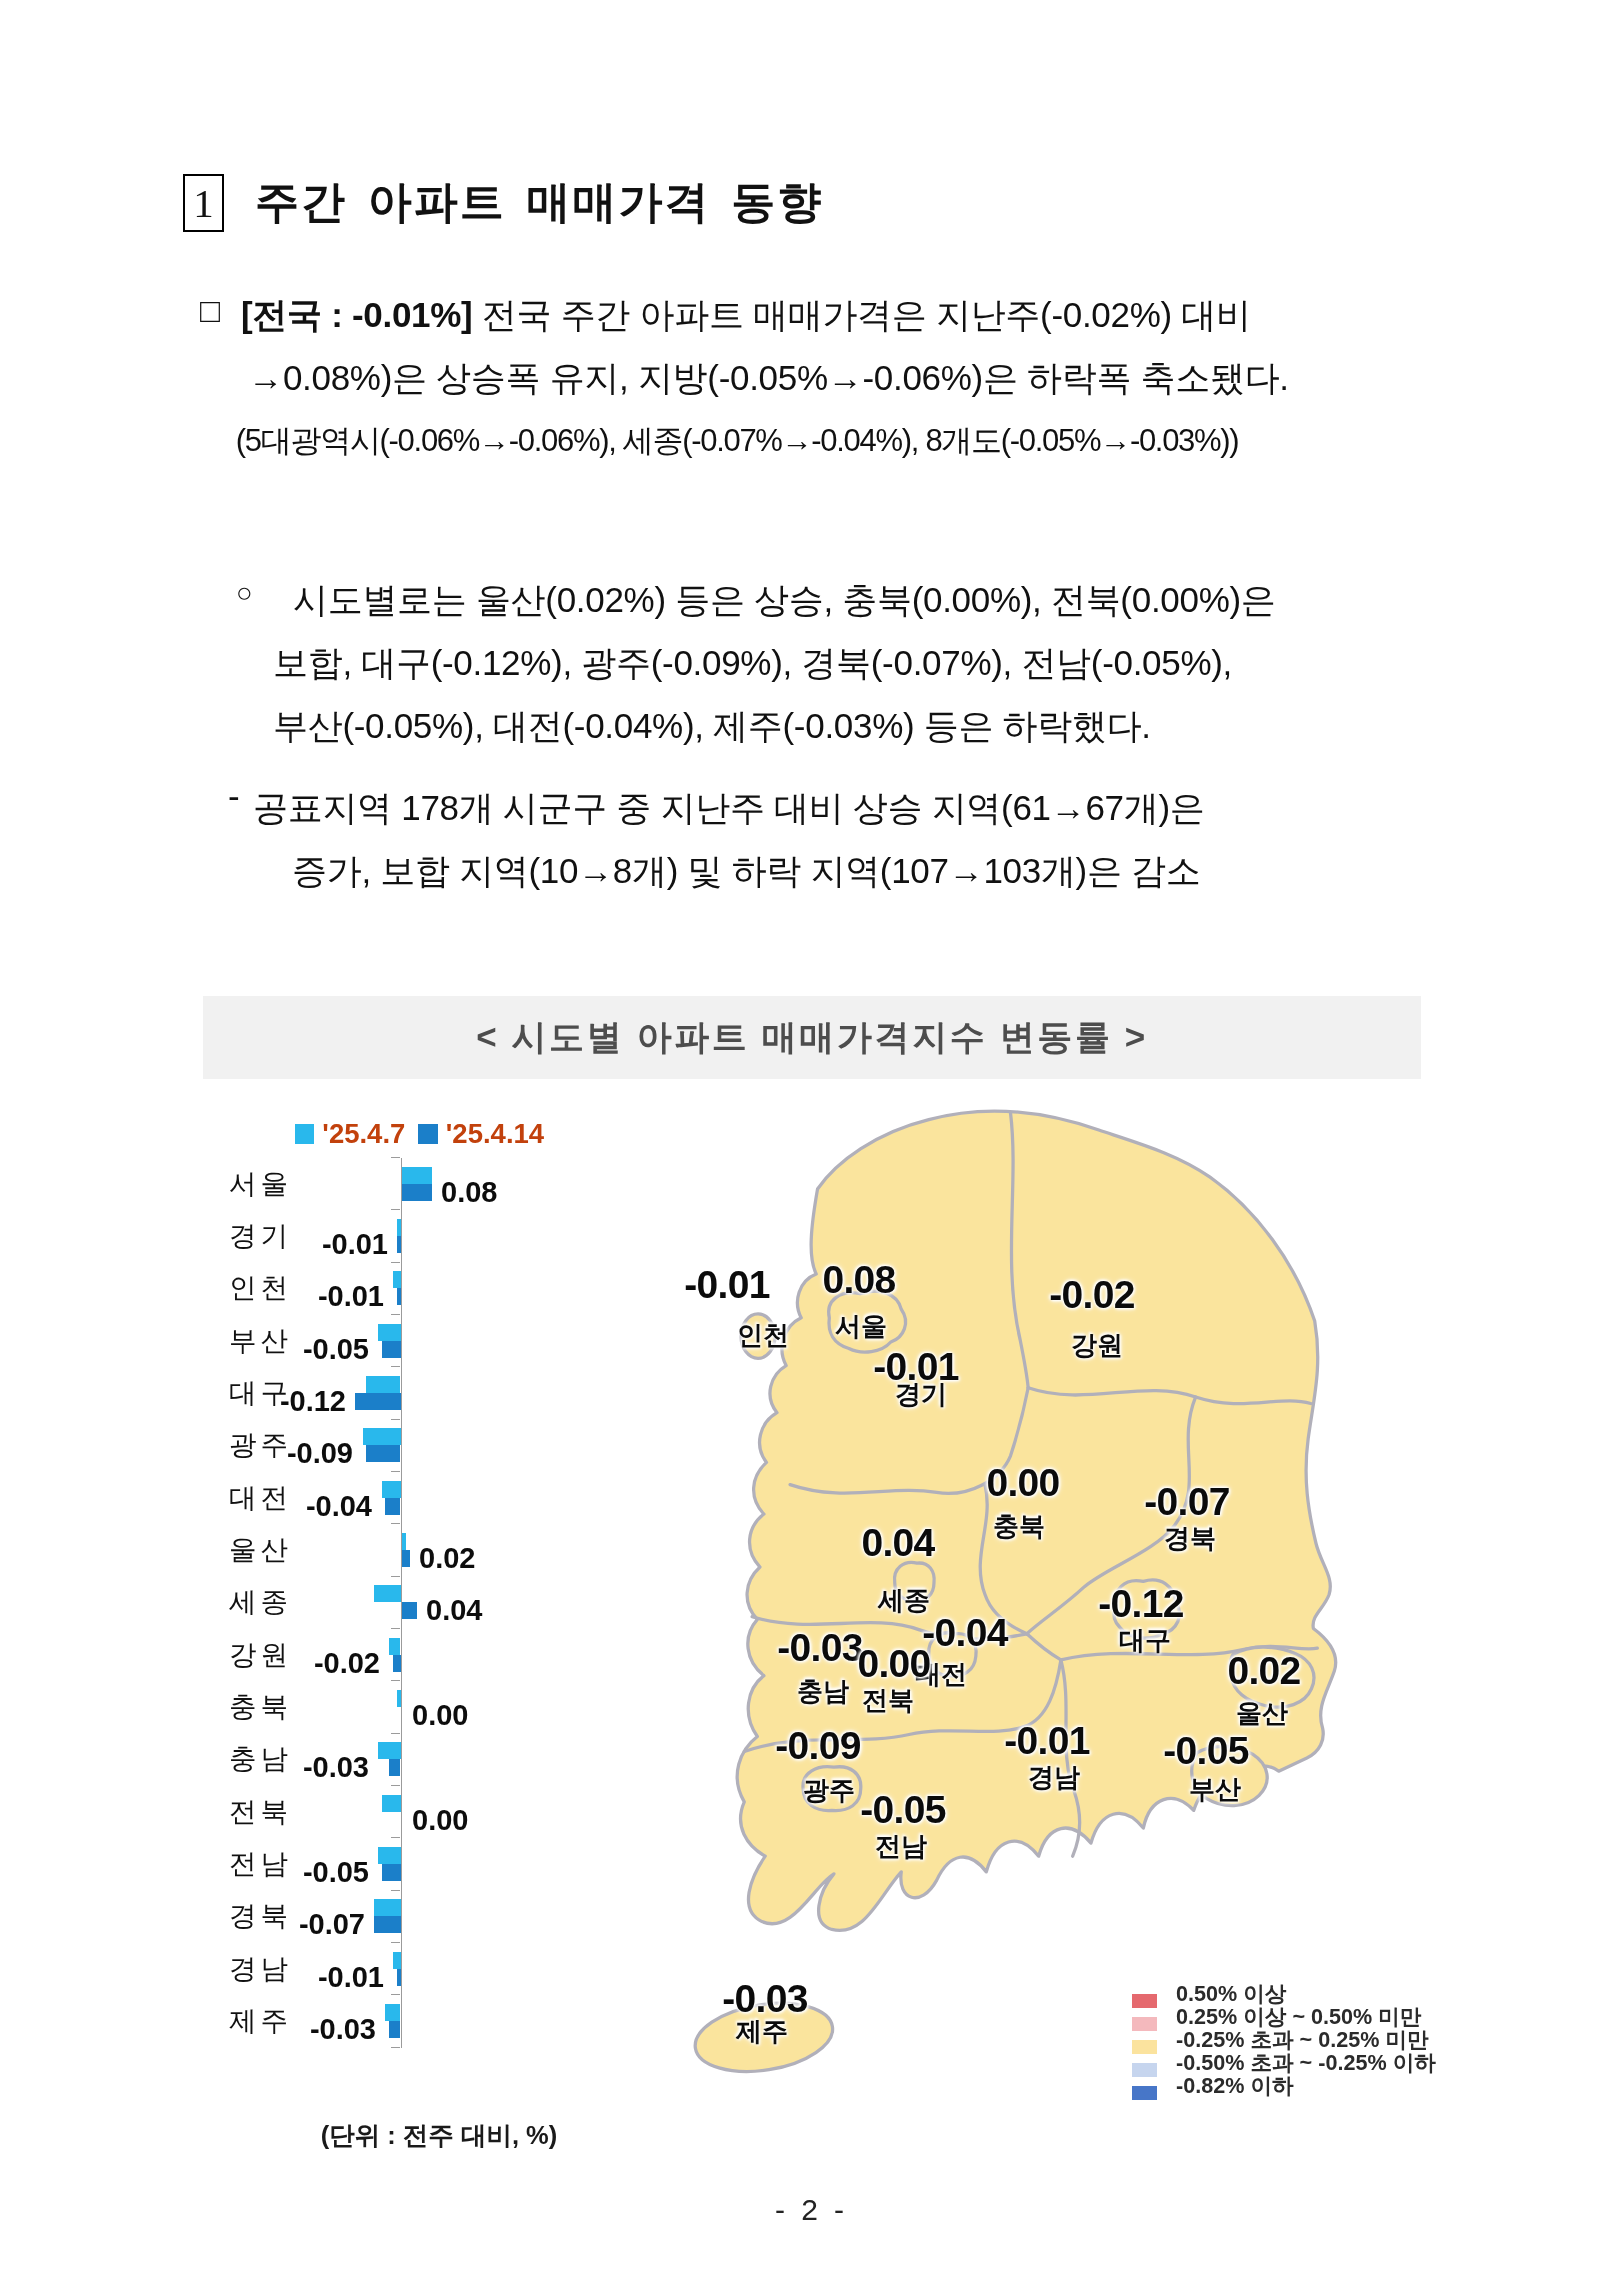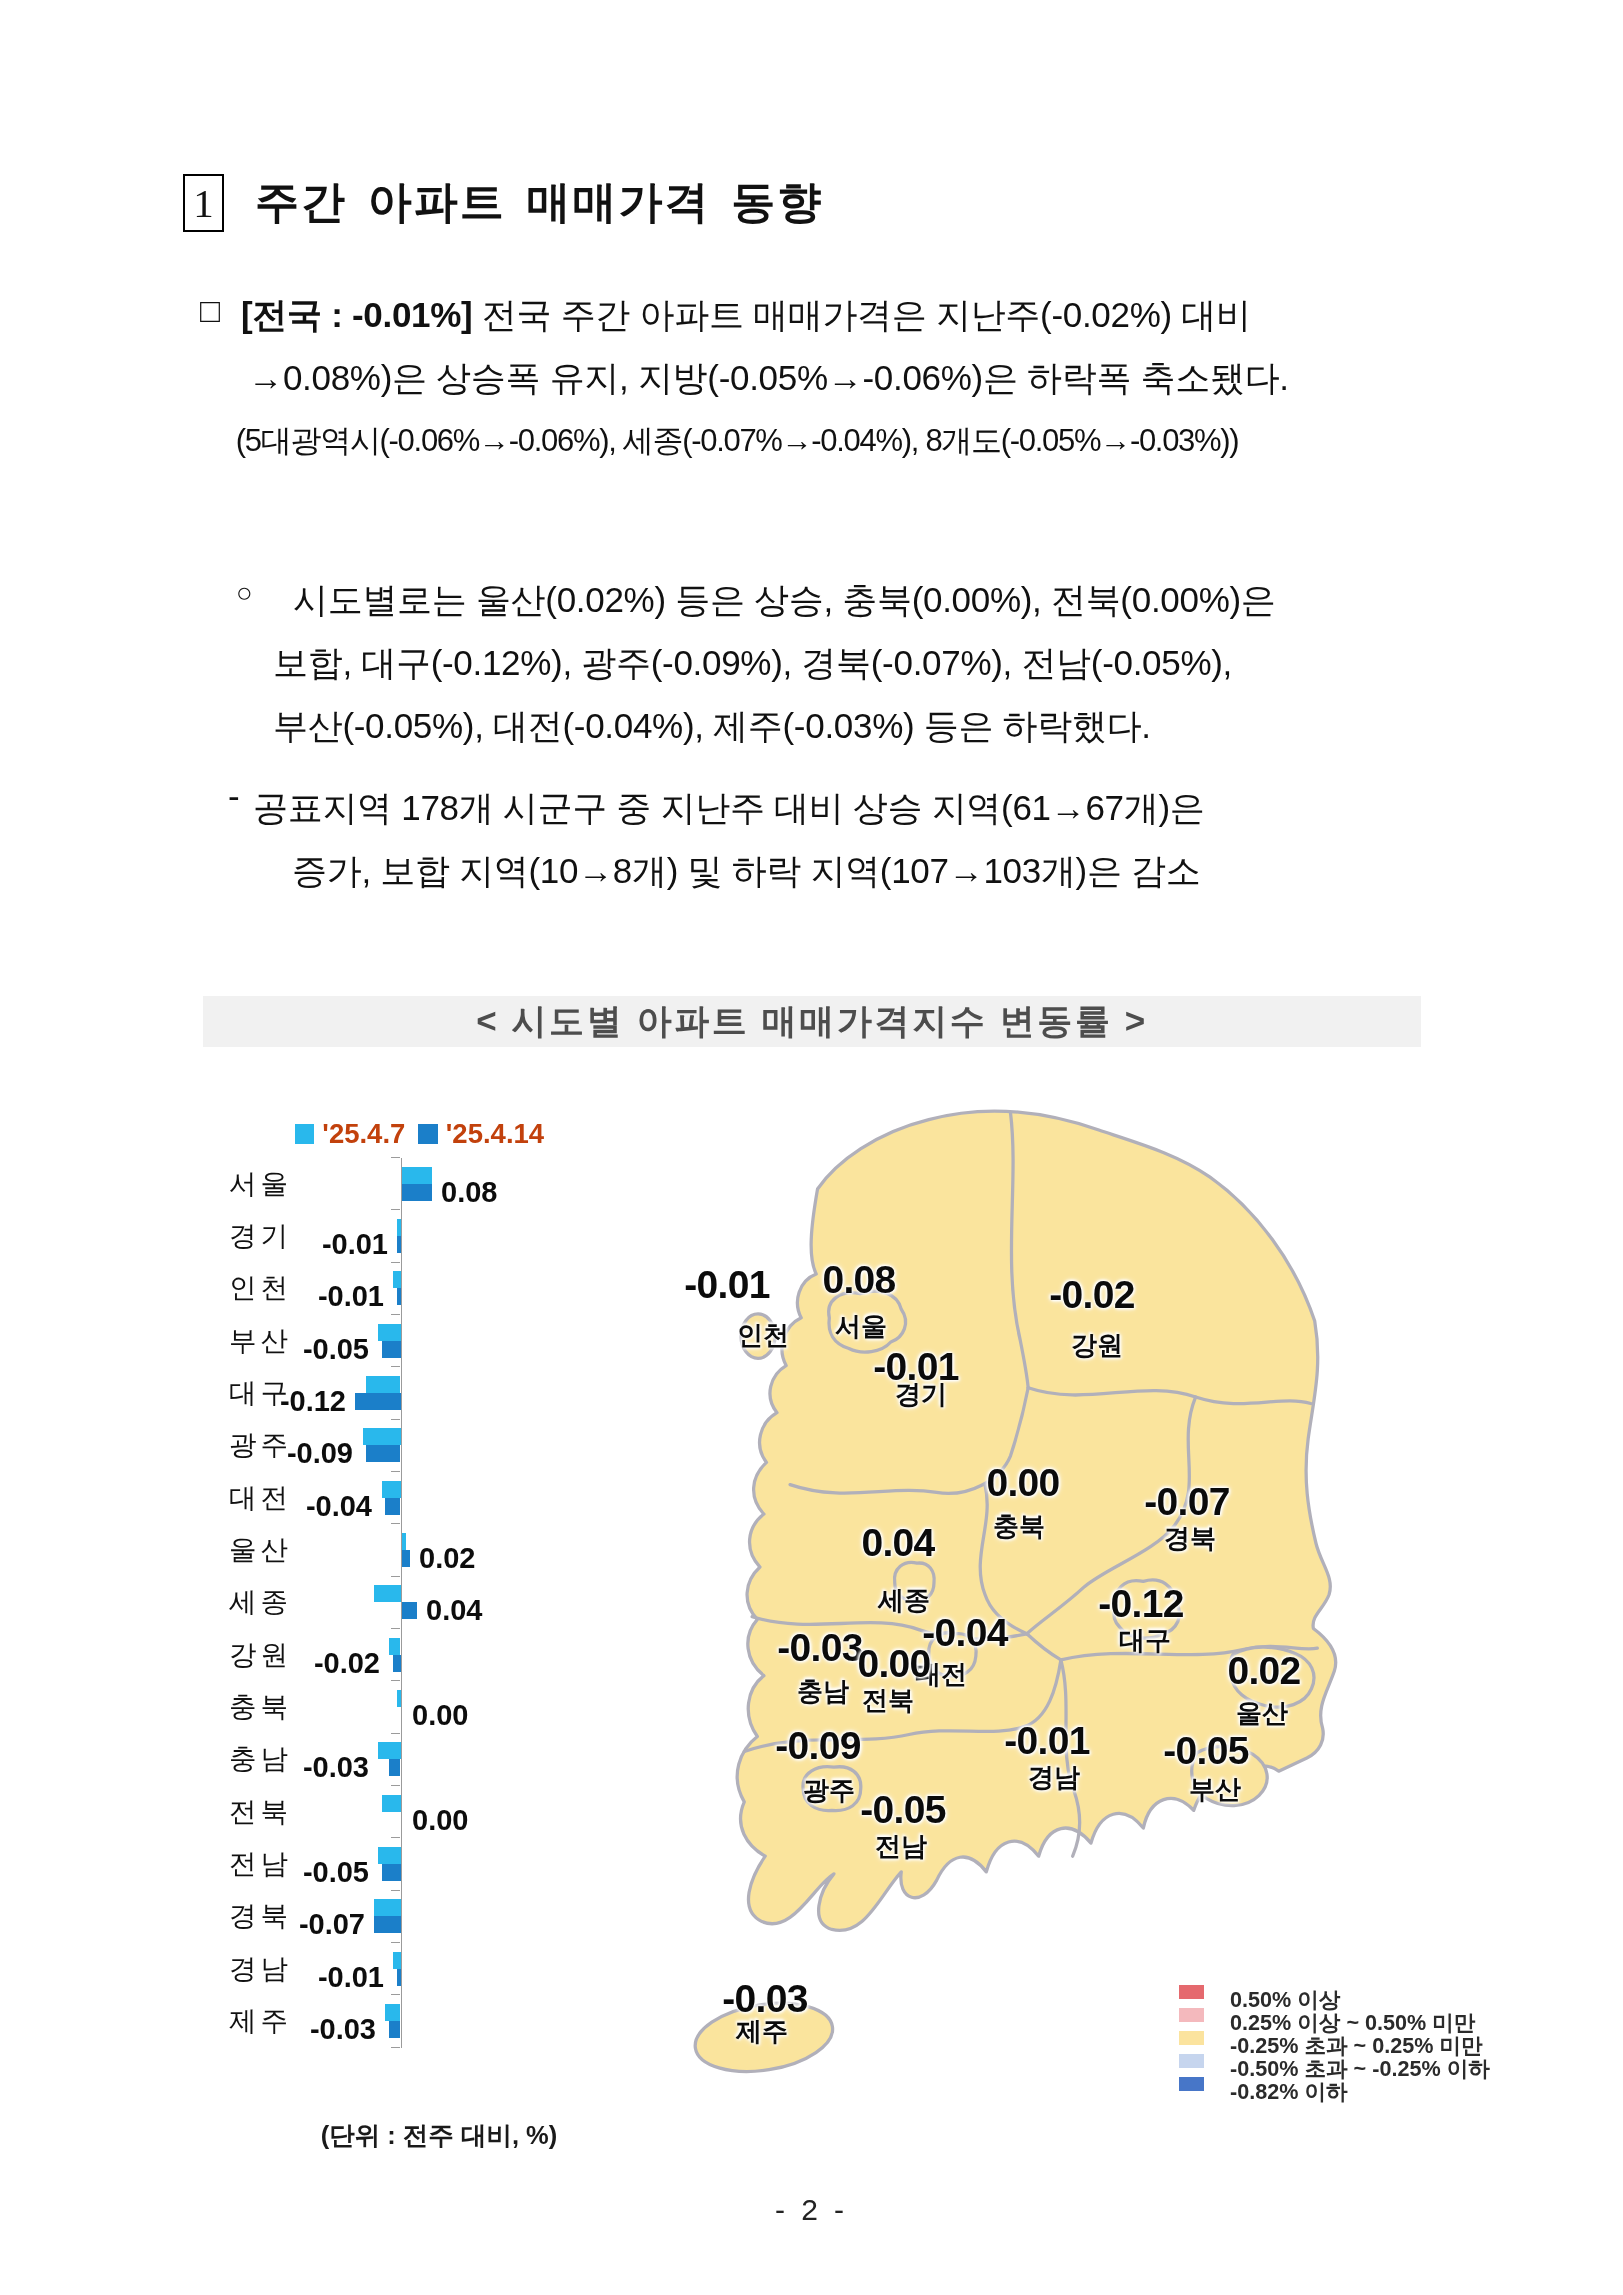--- a/index.html
+++ b/index.html
@@ -17,21 +17,21 @@
   }
   .heading .htitle{margin-left:31px; font-size:44px; font-weight:800; letter-spacing:2px; word-spacing:6.5px;}
   
   .bullet{position:absolute; font-weight:400;}
   .para{position:absolute;}
   .para .pline{height:63px; line-height:63px; font-size:35px; white-space:nowrap; letter-spacing:-0.3px;}
   .para .pline b{font-weight:800;}
   .pline.small{font-size:31px;}
   
   .fig-titlebar{
-    position:absolute; left:203px; top:996px; width:1218px; height:51px;
+    position:absolute; left:203px; top:996px; width:1218px; height:83px;
     background:#f1f1f1; display:flex; align-items:center; justify-content:center;
     font-size:35px; font-weight:800; color:#4d4d4d; letter-spacing:2.6px;
   }
   
   .bar-panel{position:absolute; left:203px; top:1112px; width:366px; height:1066px;}
   .bar-legend{position:absolute; left:79px; top:6.5px; width:275px; height:31px;
     display:flex; align-items:center; justify-content:center; gap:13px;}
   .bar-legend .li{display:flex; align-items:center; gap:7.9px;}
   .bar-legend .sw{width:19.6px; height:19.6px;}
   .bar-legend .lt{font-size:27.5px; font-weight:700; color:#c2410c;}
@@ -46,21 +46,21 @@
     font-size:25.5px; font-weight:700; color:#1a1a1a;}
   
   .map-panel{position:absolute; left:654px; top:1092px; width:785px; height:1060px;}
   .map-panel svg{position:absolute; left:0; top:0;}
   .map-label{position:absolute; transform:translate(-50%,-50%); white-space:nowrap;
     text-shadow:0 0 3.9px #fff,0 0 6.5px #fff,1.3px 1.3px 2.6px #fff,-1.3px -1.3px 2.6px #fff;}
   .map-label.val{font-size:39px; font-weight:800; color:#0b0b0b; letter-spacing:-0.7px;}
   .map-label.nm{font-size:26px; font-weight:700; color:#0b0b0b;}
   
   .map-legend{position:absolute; left:1132px; top:1985px;}
-  .map-legend .row{display:flex; align-items:flex-start; height:23px; gap:26px;margin-left:47px;}
+  .map-legend .row{display:flex; align-items:flex-end; height:23px; gap:19px;}
   .map-legend .sw{width:25px; height:14.4px;}
   .map-legend .lb{font-size:21.6px; font-weight:700; color:#2b2b2b; white-space:nowrap;}
   
   .pagenum{position:absolute; left:0; top:2193px; width:100%; text-align:center;
     font-size:30px; color:#222; letter-spacing:3.9px;}
 </style>
 </head>
 <body>
 
 <div class="page">

